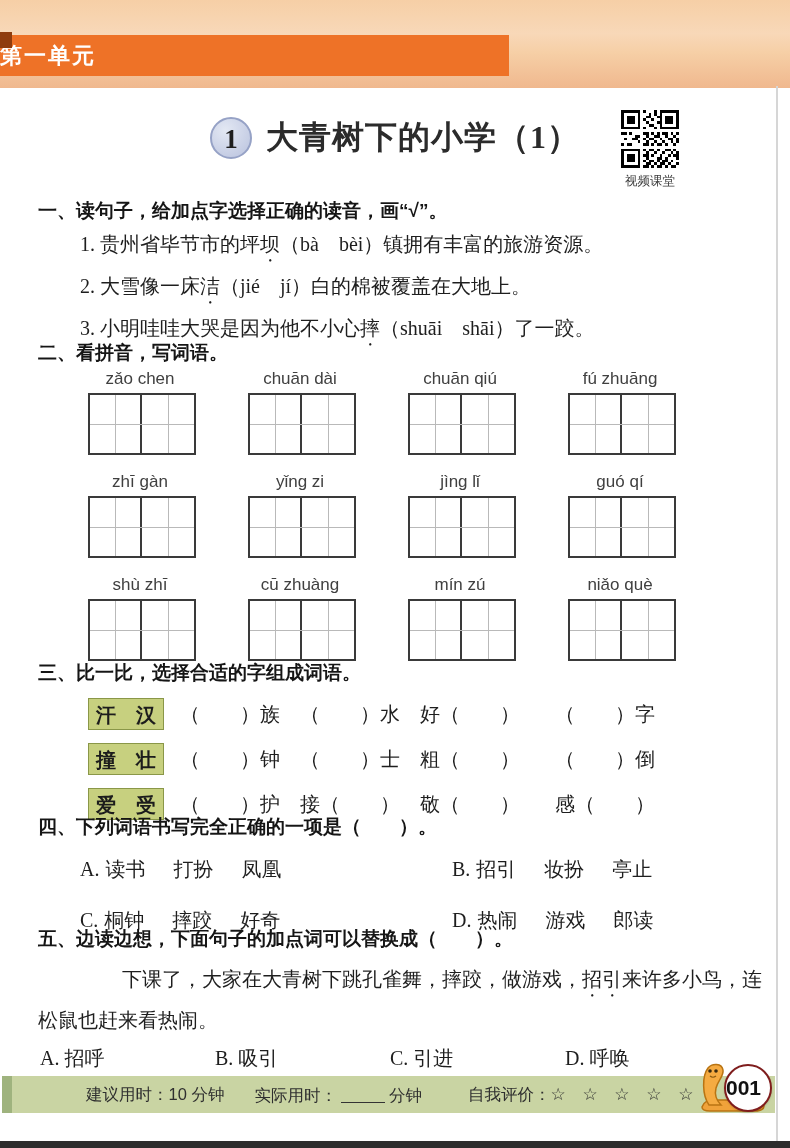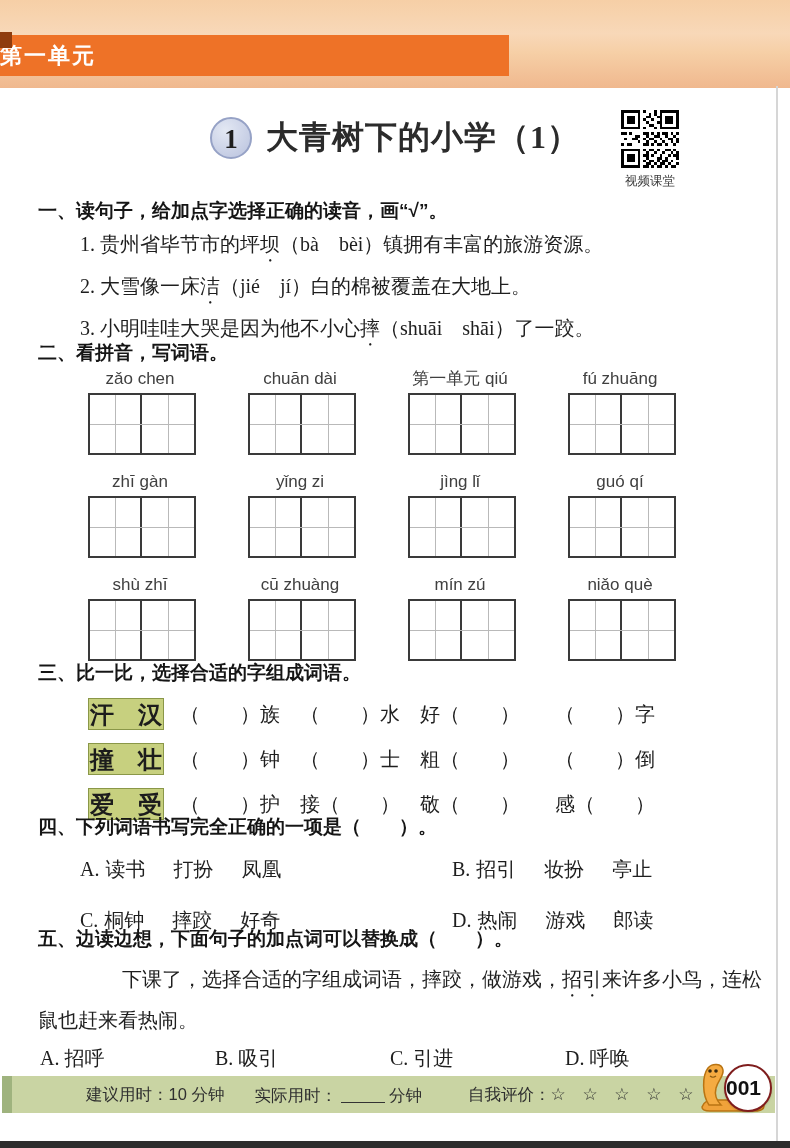--- a/index.html
+++ b/index.html
@@ -35,21 +35,21 @@
       font-size:17px;color:#404040;height:22px;line-height:22px;white-space:nowrap;margin-bottom:3px;}
   .pz-box{position:relative;width:104px;height:58px;border:2px solid #3a3a3a;background:#fff;box-sizing:content-box;}
   .pz-box::after{content:"";position:absolute;left:0;right:0;top:50%;border-top:1px solid #b9b9b9;}
   .pz-cell{position:absolute;top:0;bottom:0;width:50%;}
   .pz-cell.c1{left:0;border-right:2px solid #3a3a3a;box-sizing:border-box;}
   .pz-cell.c2{right:0;}
   .pz-cell::before{content:"";position:absolute;top:0;bottom:0;left:50%;border-left:1px solid #b9b9b9;}
   
   .cmp-row{display:grid;grid-template-columns:92px 120px 120px 135px auto;
       padding-left:50px;align-items:center;margin-top:11px;height:34px;}
-  .pair-box{width:76px;height:32px;line-height:32px;text-align:center;font-size:24px;font-weight:bold;
+  .pair-box{width:76px;height:32px;line-height:32px;text-align:center;font-size:20px;font-weight:bold;
       background:#c7d07f;border:1.5px solid #8a9748;color:#1c1c1c;box-sizing:border-box;}
   .cmp-cell{font-size:20px;white-space:nowrap;}
   
   .opt-grid{display:grid;grid-template-columns:372px auto;row-gap:24px;padding-left:42px;margin-top:16px;}
   .opt{font-size:20px;white-space:nowrap;}
   .opt-label{margin-right:6px;}
   .opt-word{margin-right:28px;}
   .opt-word:last-child{margin-right:0;}
   
   .passage{margin:8px 0 0 0;font-size:20px;line-height:38px;text-indent:84px;max-width:724px;}
@@ -136,21 +136,21 @@
           </div>
       </div>
       <div class="py-col">
         <div class="py-label">chuān  dài</div>
         <div class="pz-box">
             <div class="pz-cell c1"></div>
             <div class="pz-cell c2"></div>
           </div>
       </div>
       <div class="py-col">
-        <div class="py-label">第一单元  qiú</div>
+        <div class="py-label">chuān  qiú</div>
         <div class="pz-box">
             <div class="pz-cell c1"></div>
             <div class="pz-cell c2"></div>
           </div>
       </div>
       <div class="py-col">
         <div class="py-label">fú  zhuāng</div>
         <div class="pz-box">
             <div class="pz-cell c1"></div>
             <div class="pz-cell c2"></div>
@@ -260,21 +260,21 @@
       </div>
       <div class="opt">
         <span class="opt-label">D.</span><span class="opt-word">热闹</span><span class="opt-word">游戏</span><span class="opt-word">郎读</span>
       </div>
     </div>
   </div>
 
   <div class="sec" style="top:926px;">
     <h2 class="sec-heading">五、边读边想，下面句子的加点词可以替换成（　　）。</h2>
     <p class="passage">
-      <span>下课了，选择合适的字组成词语，摔跤，做游戏，</span><span class="dotted">招引</span><span>来许多小鸟，连松鼠也赶来看热闹。</span>
+      <span>下课了，大家在大青树下跳孔雀舞，摔跤，做游戏，</span><span class="dotted">招引</span><span>来许多小鸟，连松鼠也赶来看热闹。</span>
     </p>
     <div class="s5-opts">
       <span class="s5-opt">A. 招呼</span>
       <span class="s5-opt">B. 吸引</span>
       <span class="s5-opt">C. 引进</span>
       <span class="s5-opt">D. 呼唤</span>
     </div>
   </div>
 
   <div class="footer-bar">

